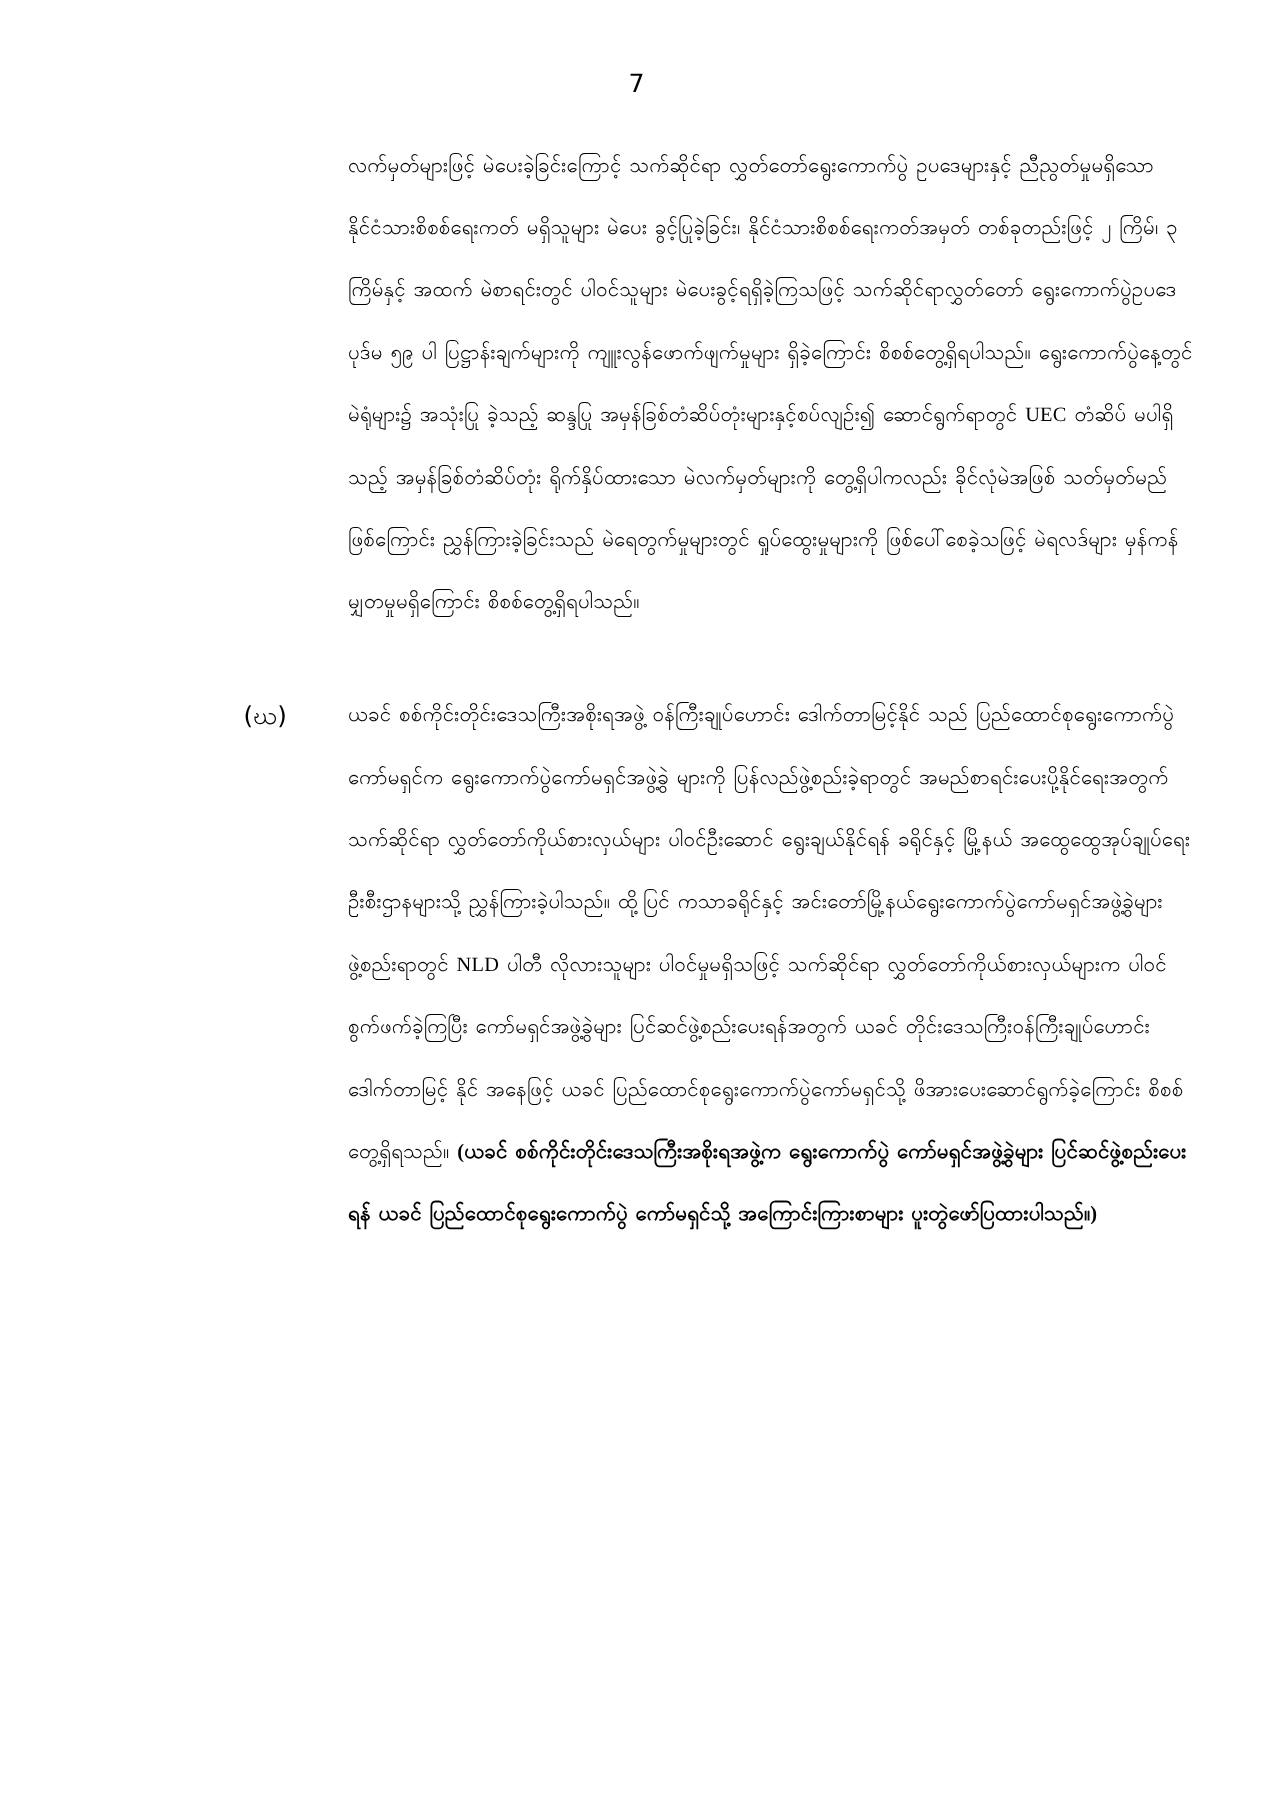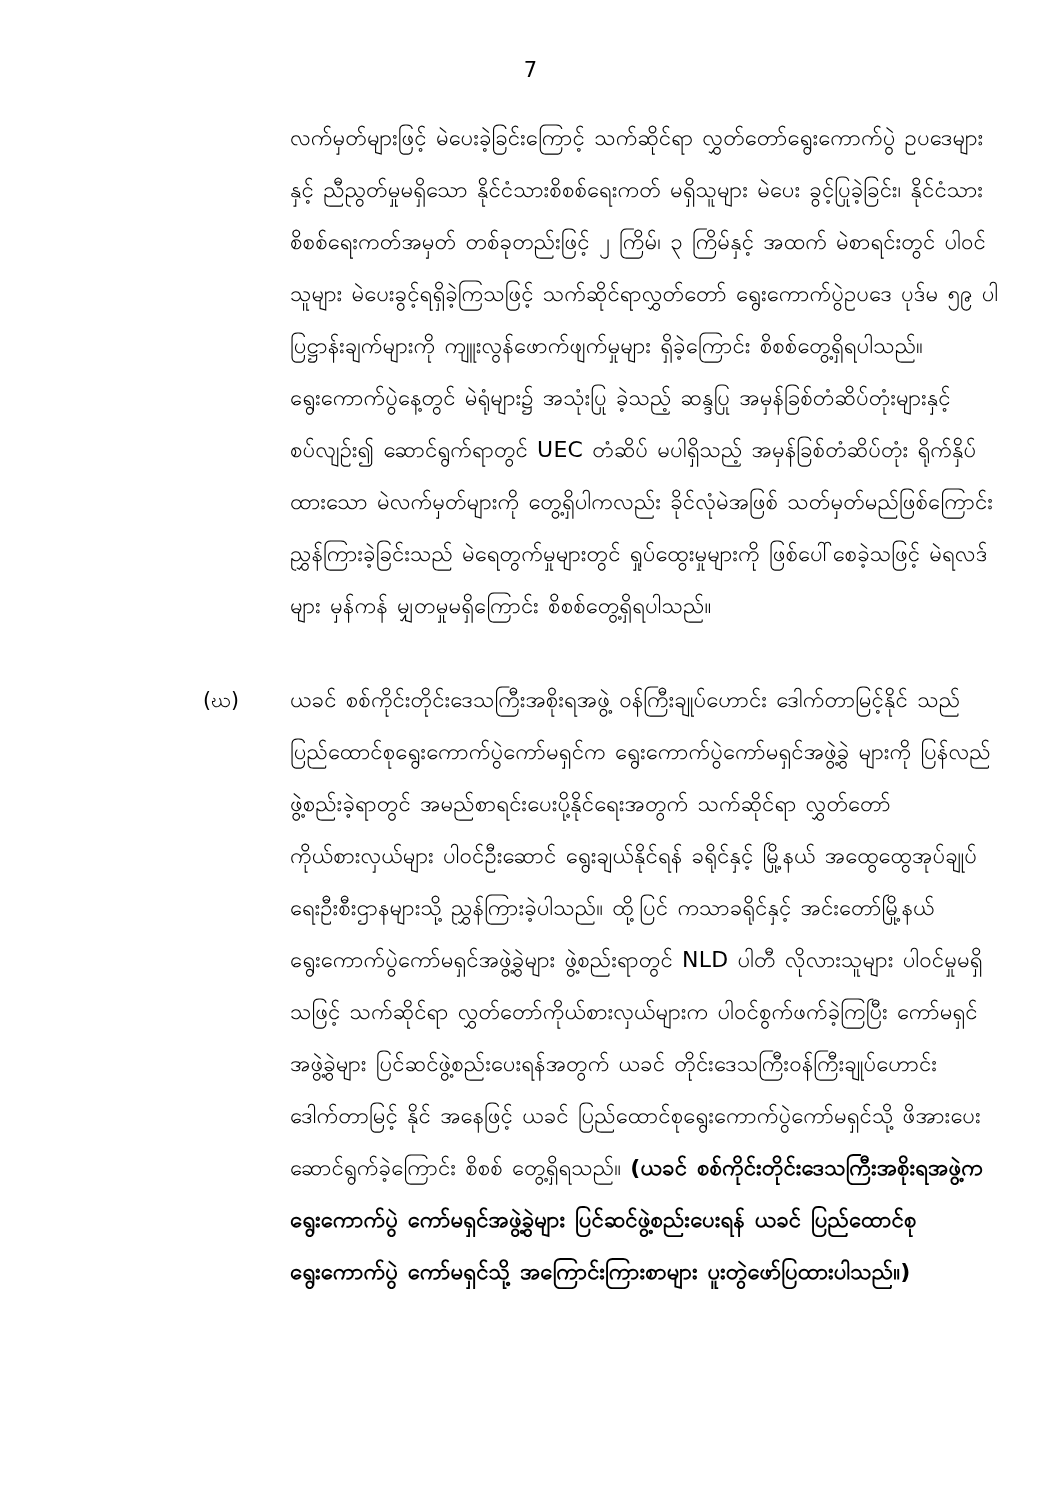--- a/index.html
+++ b/index.html
@@ -31,24 +31,25 @@
   .body-block {
     position: absolute;
     top: 112px;
     left: 290px;
     width: 710px;
   }
   p.para {
     margin: 0 0 0 0;
     text-align: justify;
     text-justify: inter-word;
-    font-size: 22px;
+    font-size: 17px;
     line-height: 52px;
     letter-spacing: 0.2px;
     word-spacing: 2px;
+    font-family: Liberation Serif, serif;
   }
   p.para:last-child {
     text-align: left;
   }
   .section {
     position: relative;
     margin-top: 42px;
   }
   .section-marker {
     position: absolute;

